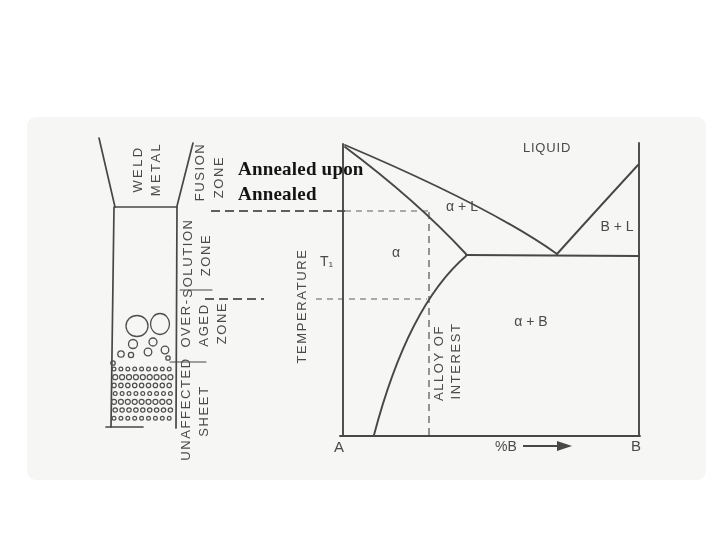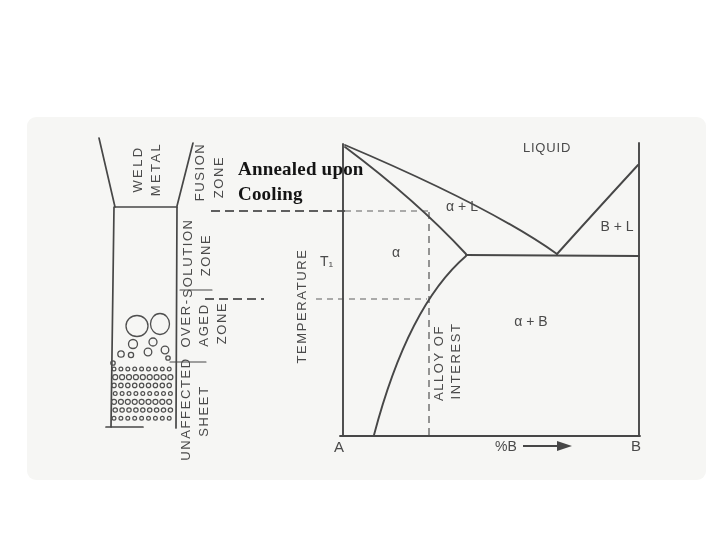--- a/index.html
+++ b/index.html
@@ -171,16 +171,16 @@
     <text class="lbl-rot" x="190" y="307" text-anchor="middle" transform="rotate(-90 190 307)">OVER-</text>
     <text class="lbl-rot" x="208" y="309" text-anchor="middle" transform="rotate(-90 208 309)">AGED</text>
     <text class="lbl-rot" x="226" y="307" text-anchor="middle" transform="rotate(-90 226 307)">ZONE</text>
 
     <text class="lbl-rot" x="190" y="393" text-anchor="middle" transform="rotate(-90 190 393)" letter-spacing="0.6">UNAFFECTED</text>
     <text class="lbl-rot" x="208" y="395" text-anchor="middle" transform="rotate(-90 208 395)">SHEET</text>
   </svg>
 
   <div class="slide-title">
     <div>Annealed upon</div>
-    <div>Cooling</div>
+    <div>Annealed</div>
   </div>
 
 </div>
 
 </body></html>

